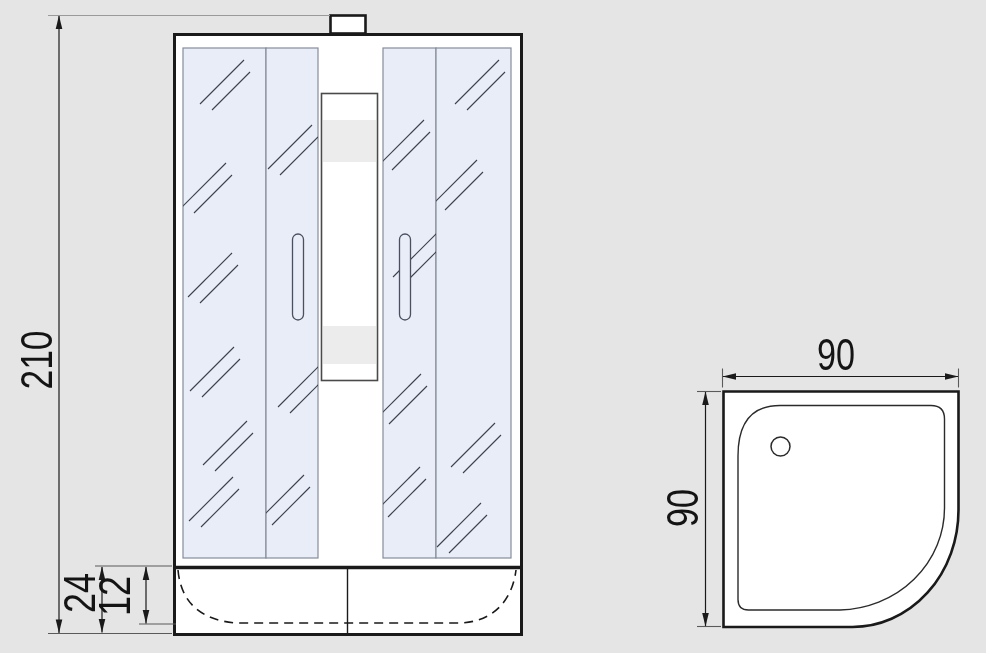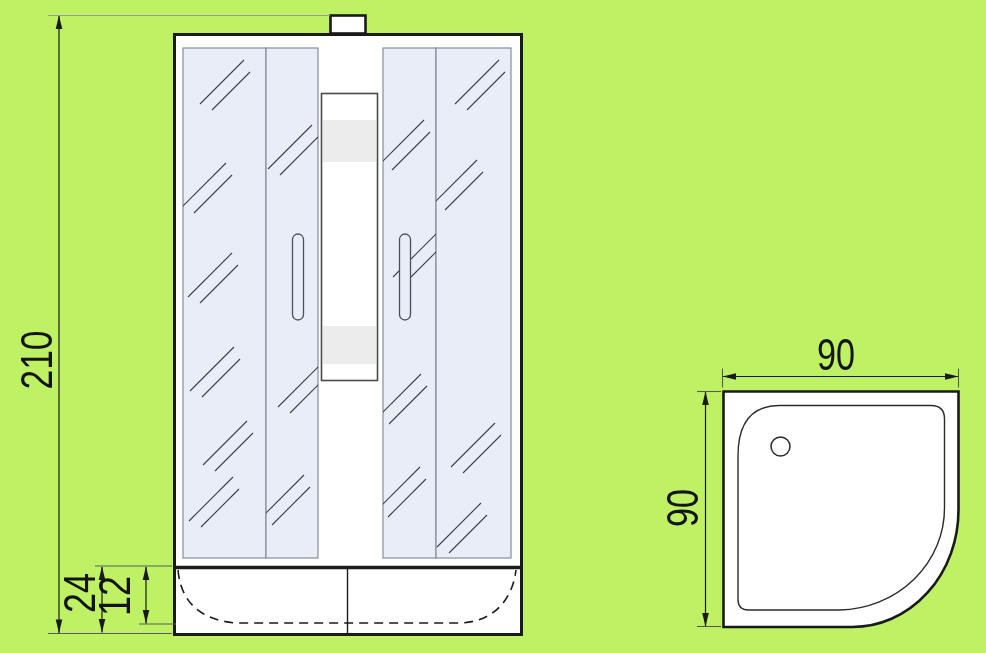--- a/index.html
+++ b/index.html
@@ -1,16 +1,16 @@
 <!DOCTYPE html>
 <html><head>
 <meta charset="utf-8">
 <style>
   html,body{margin:0;padding:0;background:#ffffff;}
-  .stage{width:986px;height:653px;position:relative;background:#bef264;overflow:hidden;}
+  .stage{width:986px;height:653px;position:relative;background:#e5e5e5;overflow:hidden;}
   svg{display:block;}
   text{font-family:"Liberation Sans","DejaVu Sans",sans-serif;fill:#141414;font-size:44px;}
   .dimline{stroke:#1a1a1a;stroke-width:1.2;}
   .extline{stroke:#5a5a5a;stroke-width:1.1;}
   .extline-light{stroke:#9a9a9a;stroke-width:1.1;}
   .arrow{fill:#1a1a1a;stroke:none;}
   .thick{stroke:#1a1a1a;fill:none;}
   .thin-dark{stroke:#2b2b2b;fill:none;}
 </style>
 </head>

